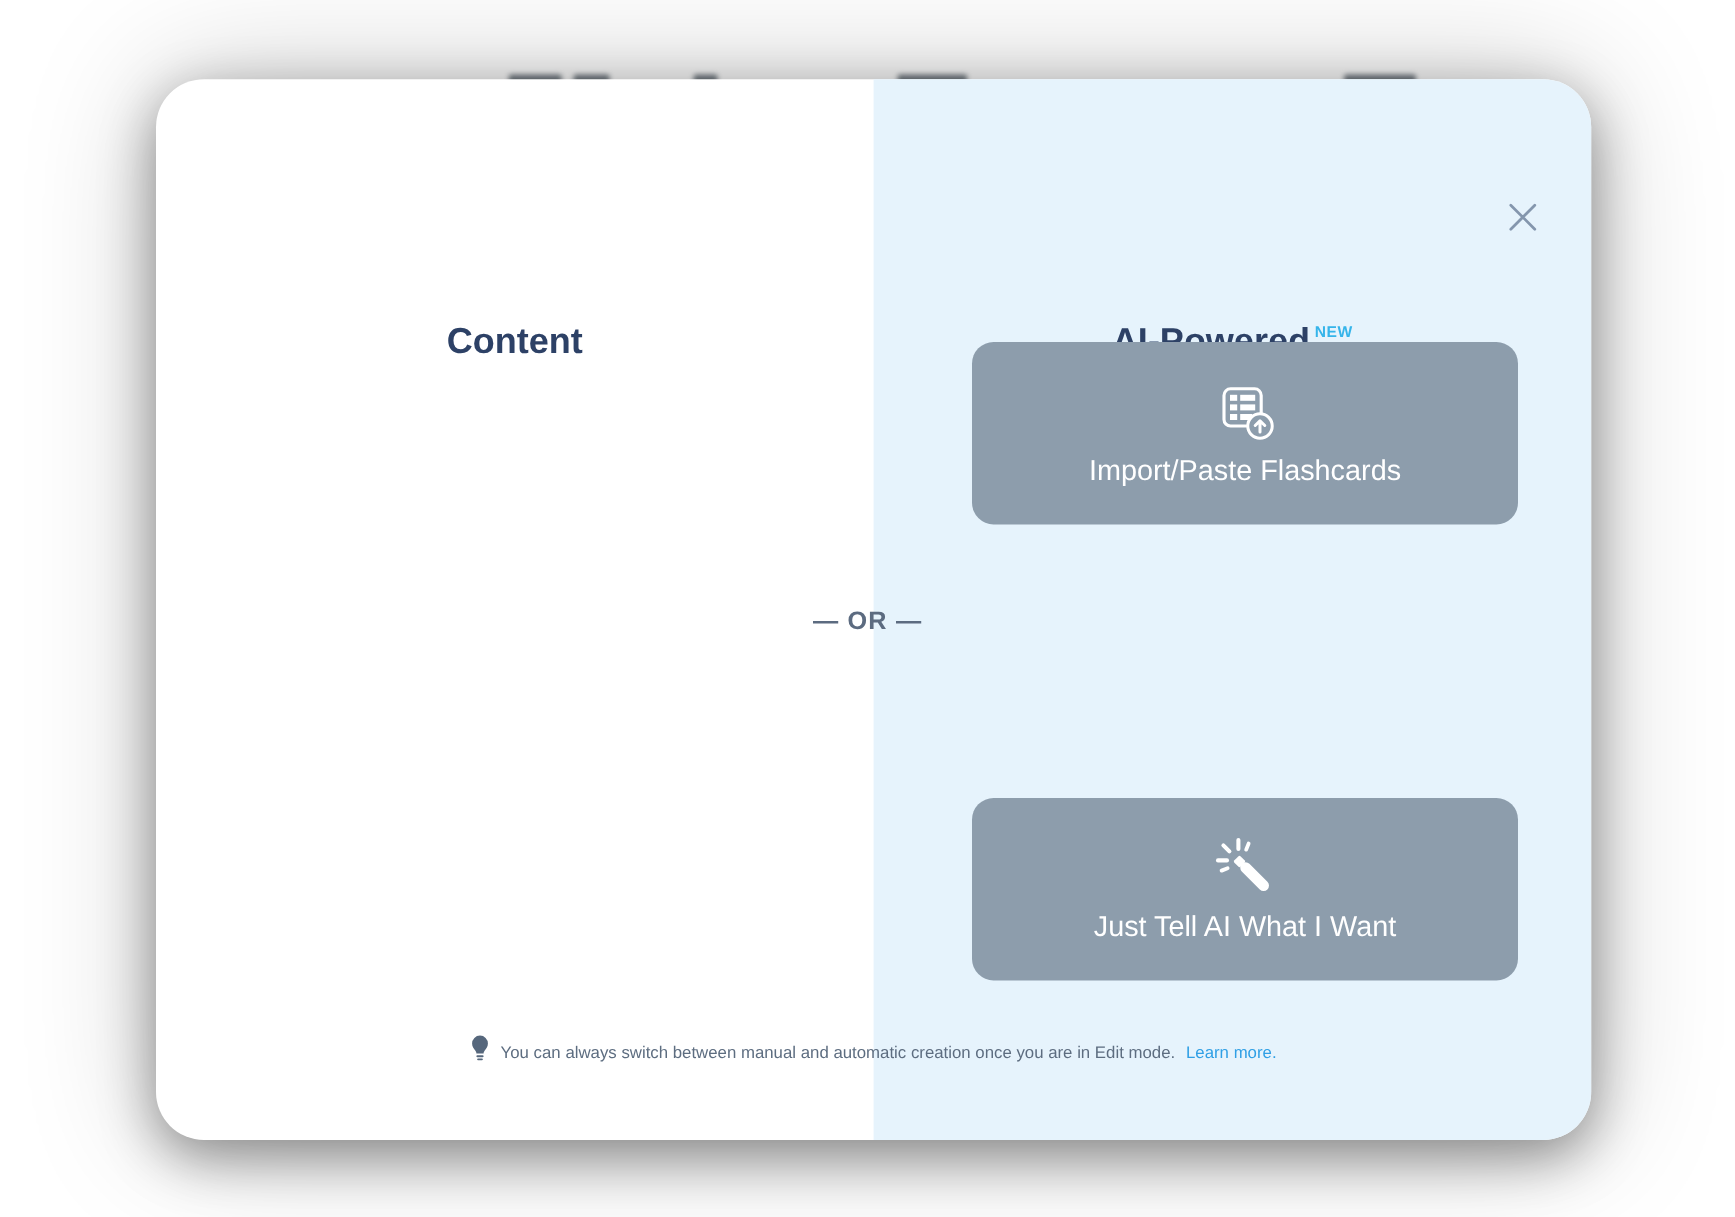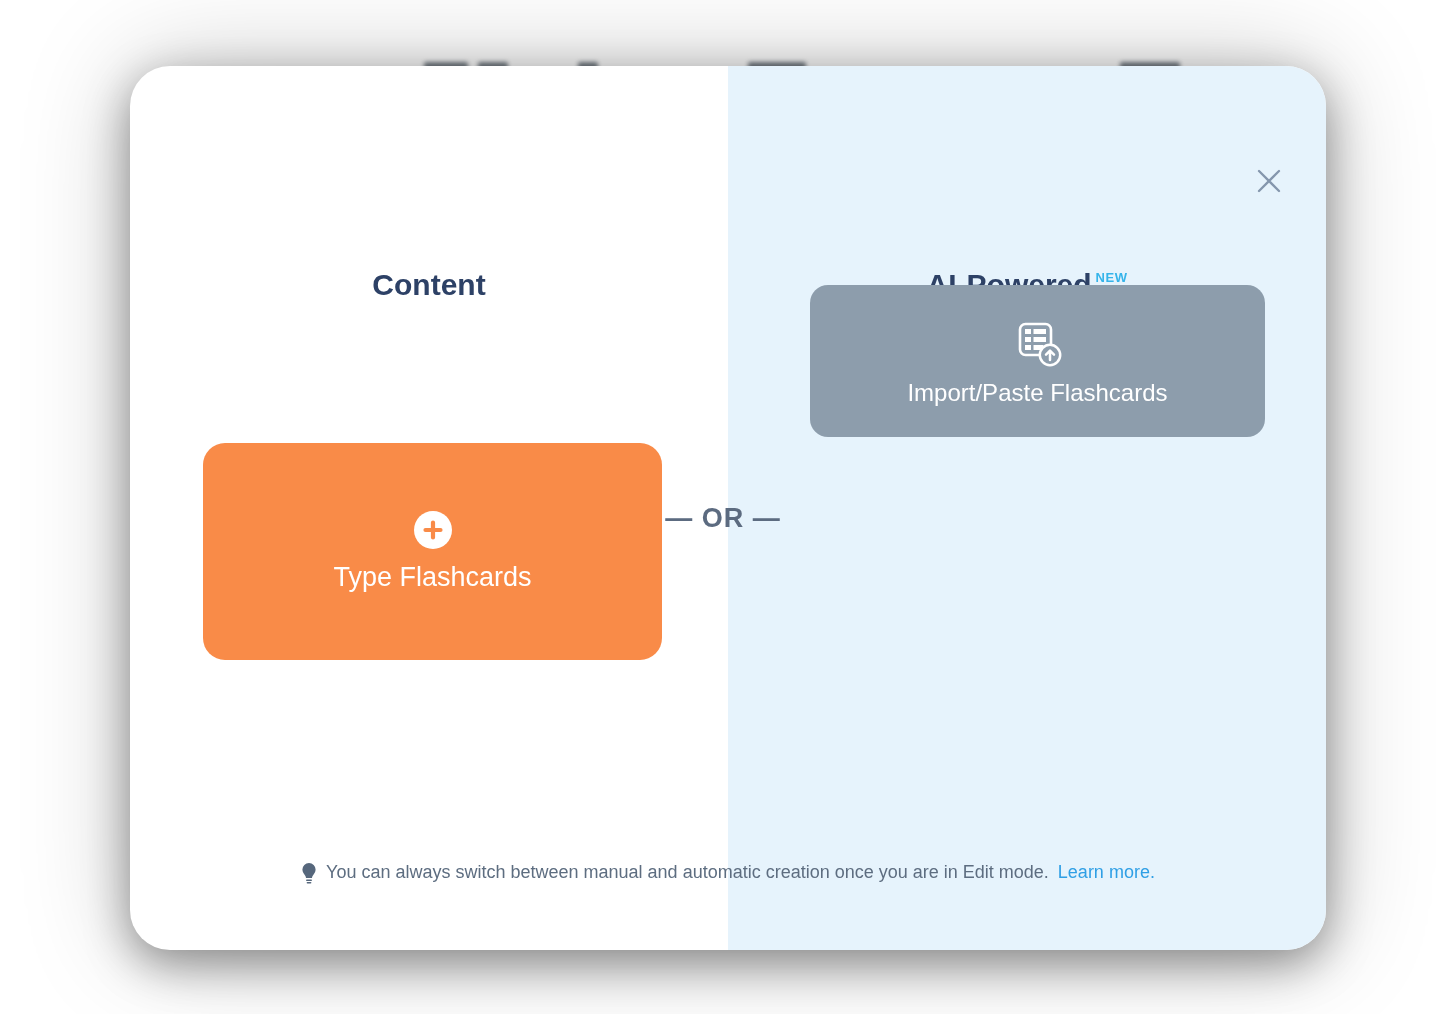--- a/index.html
+++ b/index.html
@@ -37,34 +37,34 @@
 
   .type-btn { position:absolute; left:73px; top:377px; width:459px; height:217px;
               border:none; border-radius:22px; background:#f98b48; cursor:pointer;
               display:flex; flex-direction:column; align-items:center; justify-content:center;
               gap:13px; }
   .plus-circle { width:38px; height:38px; border-radius:50%; background:#ffffff;
                  display:flex; align-items:center; justify-content:center; }
   .type-label { font-size:27px; color:#ffffff; }
 
   .or-divider { position:absolute; left:593px; top:452px; transform:translate(-50%,-50%);
-                font-size:27px; font-weight:700; color:#5c6b80; letter-spacing:1px;
+                font-size:21px; font-weight:700; color:#5c6b80; letter-spacing:1px;
                 white-space:nowrap; }
 
   .ai-btn { position:absolute; left:656px; width:455px; height:152px; border:none;
             border-radius:18px; background:#8d9dac; cursor:pointer;
             display:flex; flex-direction:column; align-items:center; justify-content:center;
             gap:8px;margin-left:24px; }
   .b1 { top:219px; } .b2 { top:409px; } .b3 { top:599px; }
   .ai-icon { height:56px; display:flex; align-items:center; justify-content:center; }
   .ai-label { font-size:24px; color:#ffffff; }
 
   .footer-tip { position:absolute; top:796px; left:0; width:100%;
-                display:flex; align-items:flex-start; justify-content:center; gap:9px;
-                font-size:18px; color:#5d6d80; }
+                display:flex; align-items:flex-end; justify-content:center; gap:9px;
+                font-size:14px; color:#5d6d80; }
   .tip-link { color:#2f9fe5; cursor:pointer; text-decoration:none; }
 </style>
 </head>
 <body>
 
 <div class="sliver sl1"></div>
 <div class="sliver sl2"></div>
 <div class="sliver sl3"></div>
 <div class="sliver sl4"></div>
 <div class="sliver sl5"></div>
@@ -81,28 +81,20 @@
       </svg>
     </span>
   </button>
 
   <div class="col-heading heading-manual">Content</div>
 
   <div class="col-heading heading-ai">
     <span>AI-Powered</span><span class="badge-new">NEW</span>
   </div>
 
-  <button class="type-btn">
-    <span class="plus-circle">
-      <svg width="22" height="22" viewBox="0 0 22 22">
-        <path d="M11 3.5 V18.5 M3.5 11 H18.5" stroke="#f98b48" stroke-width="4.2" stroke-linecap="round"></path>
-      </svg>
-    </span>
-    <span class="type-label">Type Flashcards</span>
-  </button>
 
   <div class="or-divider">— OR —</div>
 
   <button class="ai-btn b1">
     <span class="ai-icon">
       <svg width="52" height="52" viewBox="0 0 52 52">
         <rect x="8" y="7" width="31" height="31" rx="5.5" fill="none" stroke="#ffffff" stroke-width="2.6"></rect>
         <rect x="13" y="12" width="6" height="5" fill="#ffffff"></rect>
         <rect x="21.5" y="12" width="12.5" height="5" fill="#ffffff"></rect>
         <rect x="13" y="20" width="6" height="5" fill="#ffffff"></rect>
@@ -110,20 +102,34 @@
         <rect x="13" y="28" width="6" height="5" fill="#ffffff"></rect>
         <rect x="21.5" y="28" width="10" height="5" fill="#ffffff"></rect>
         <circle cx="38" cy="38" r="10.2" fill="#8d9dac" stroke="#ffffff" stroke-width="2.5"></circle>
         <path d="M38 43 V34 M34 37.6 L38 33.6 L42 37.6" fill="none" stroke="#ffffff" stroke-width="2.5" stroke-linecap="round" stroke-linejoin="round"></path>
       </svg>
     </span>
     <span class="ai-label">Import/Paste Flashcards</span>
   </button>
 
 
+  <button class="ai-btn b3">
+    <span class="ai-icon">
+      <svg width="54" height="54" viewBox="0 0 54 54">
+        <path d="M27 27 L42 42" stroke="#ffffff" stroke-width="9" stroke-linecap="round"></path>
+        <rect x="18.2" y="18.2" width="7.4" height="7.4" rx="1.4" fill="#ffffff" transform="rotate(45 21.9 21.9)"></rect>
+        <path d="M21 4 L21 11.5" stroke="#ffffff" stroke-width="3.4" stroke-linecap="round"></path>
+        <path d="M8.5 8.5 L13.5 13.5" stroke="#ffffff" stroke-width="3.4" stroke-linecap="round"></path>
+        <path d="M4 21 L11.5 21" stroke="#ffffff" stroke-width="3.4" stroke-linecap="round"></path>
+        <path d="M29.5 7 L27.5 12" stroke="#ffffff" stroke-width="3.2" stroke-linecap="round"></path>
+        <path d="M7 29.5 L12 27.5" stroke="#ffffff" stroke-width="3.2" stroke-linecap="round"></path>
+      </svg>
+    </span>
+    <span class="ai-label">Just Tell AI What I Want</span>
+  </button>
 
   <div class="footer-tip">
     <span style="display:flex;">
       <svg width="16" height="23" viewBox="0 0 16 23">
         <path d="M8 1 a6.6 6.6 0 0 1 6.6 6.6 c0 2.8-1.5 4.2-2.5 5.6 -.8 1.1-1.1 1.9-1.1 2.8 h-6 c0-.9-.3-1.7-1.1-2.8 -1-1.4-2.5-2.8-2.5-5.6 A6.6 6.6 0 0 1 8 1 z" fill="#56677c"></path>
         <rect x="5" y="17.4" width="6" height="1.7" rx=".8" fill="#56677c"></rect>
         <rect x="5.6" y="20" width="4.8" height="1.6" rx=".8" fill="#56677c"></rect>
       </svg>
     </span>
     <span>You can always switch between manual and automatic creation once you are in Edit mode.</span>

